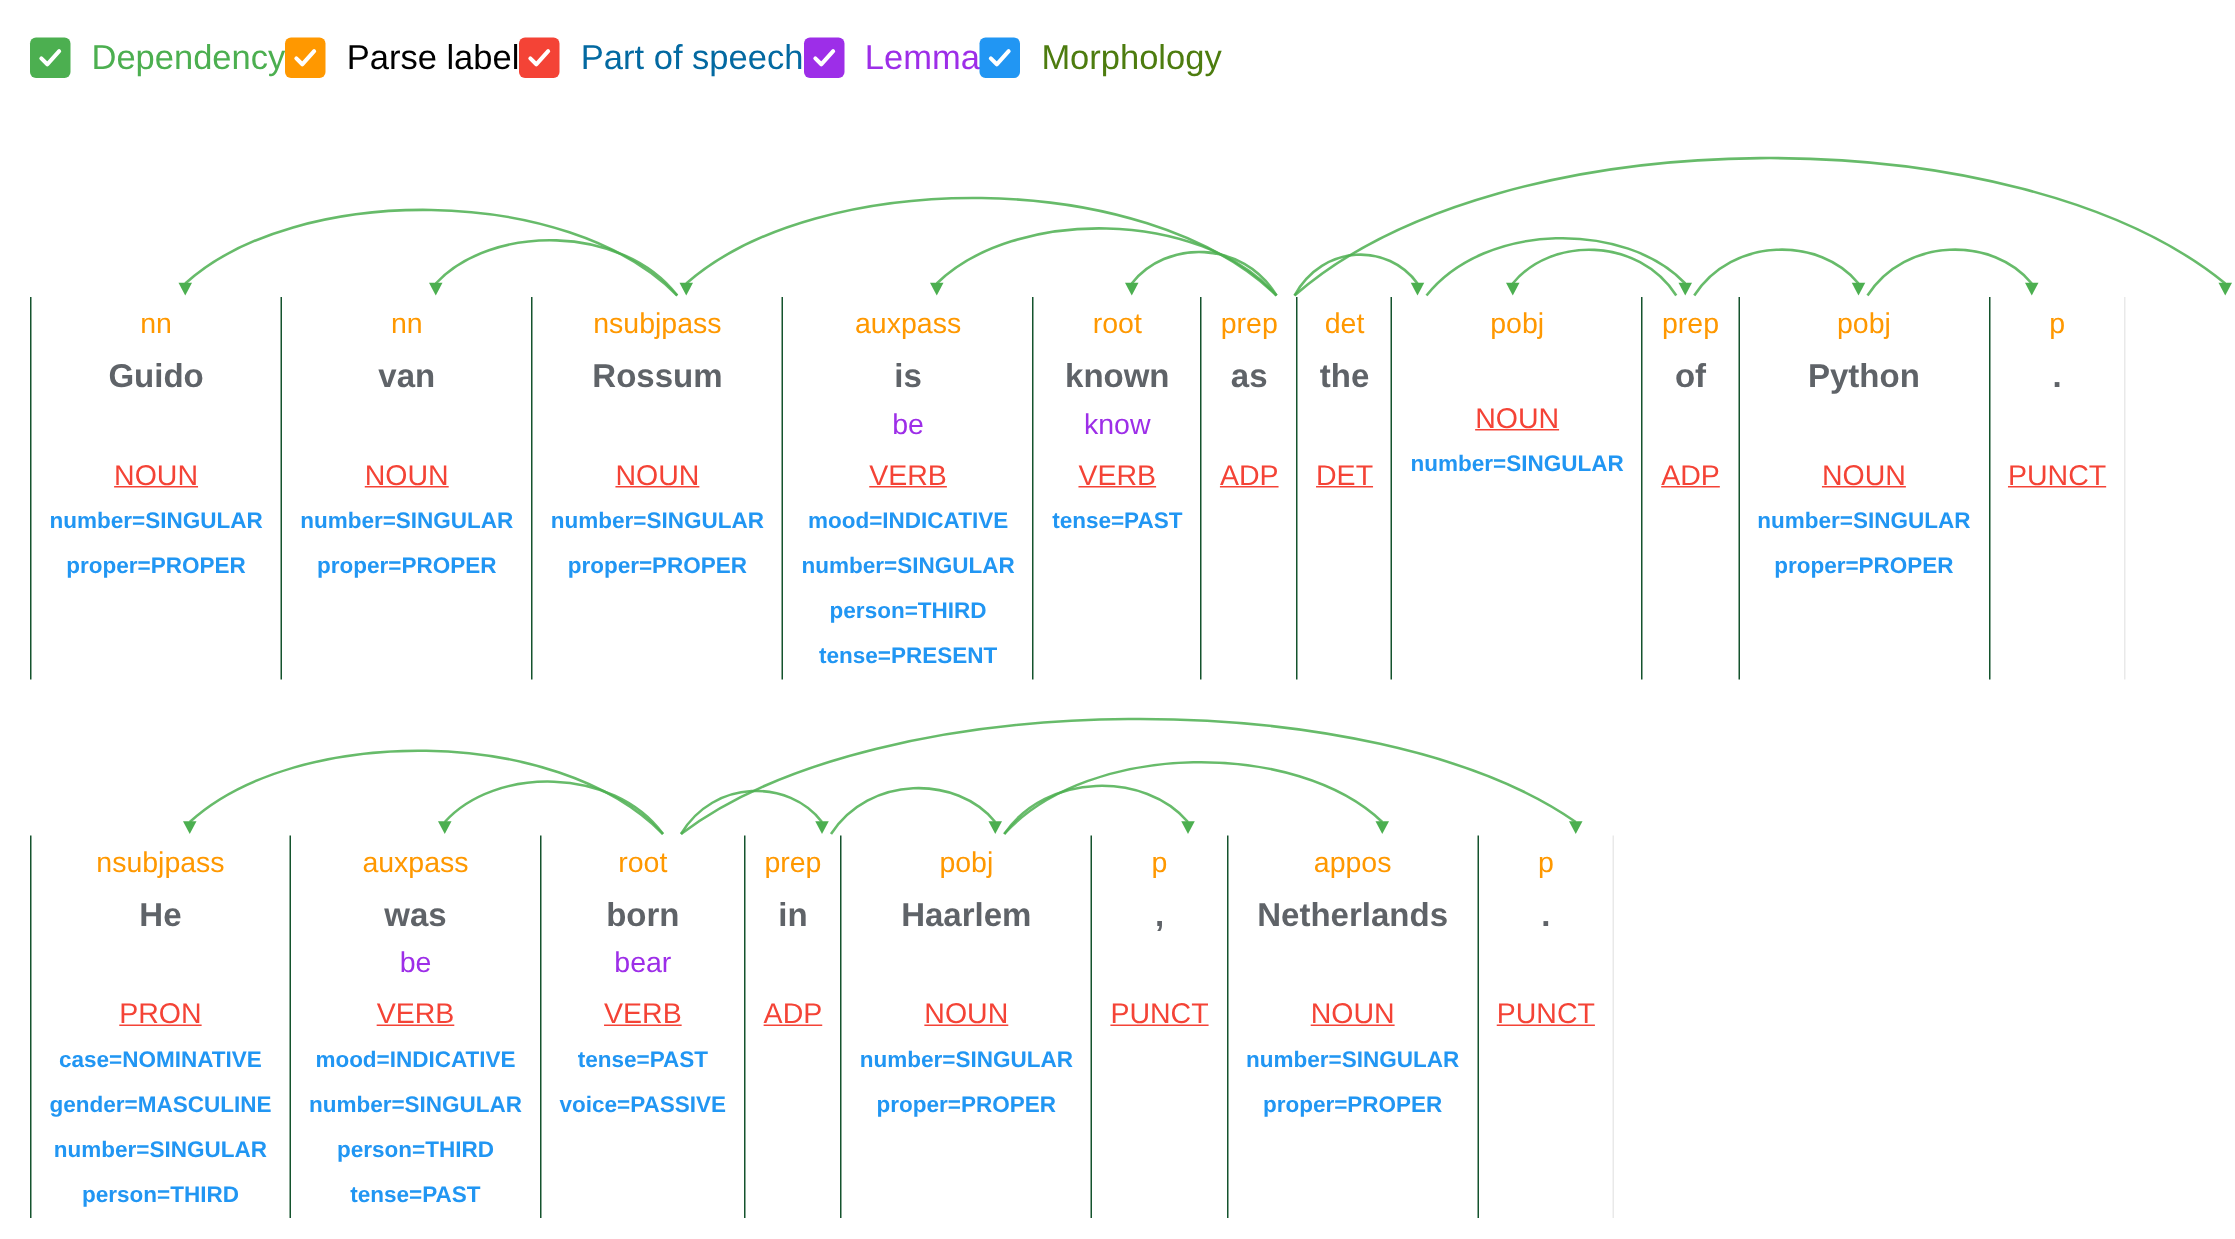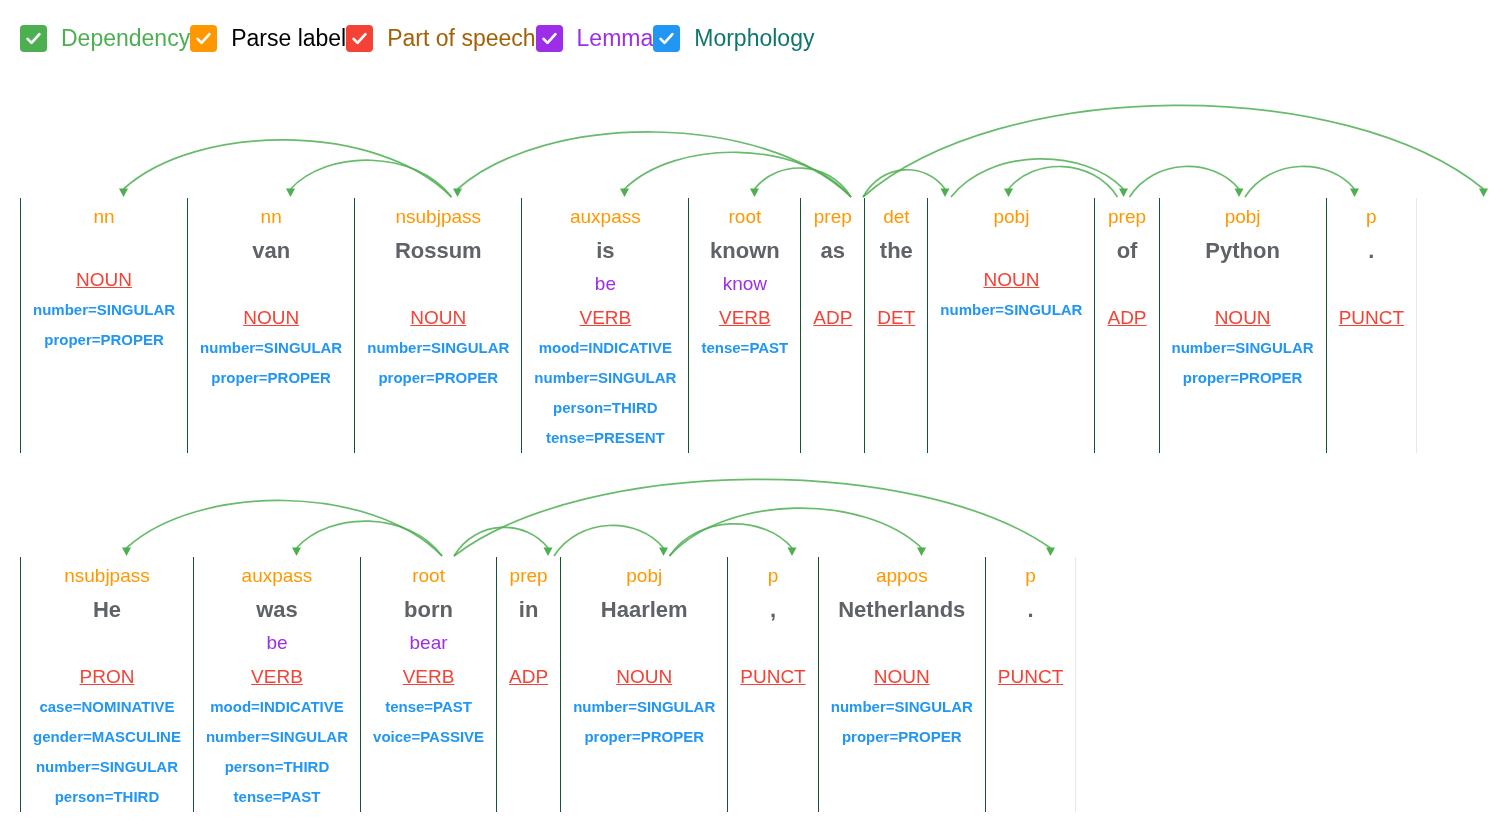--- a/index.html
+++ b/index.html
@@ -78,37 +78,37 @@
         </svg>
     </span>
     <span class="clabel" style="color: #000000;">Parse label</span>
   </div>
   <div class="control">
     <span class="cbox" style="background: rgb(244, 67, 54);">
       <svg viewBox="0 0 24 24">
           <polyline points="4.5,12.5 9.5,17.5 19.5,6.5" fill="none" stroke="#ffffff" stroke-width="3.4" stroke-linecap="round" stroke-linejoin="round"></polyline>
         </svg>
     </span>
-    <span class="clabel" style="color: #a16207;">Part of speech</span>
+    <span class="clabel" style="color: #0369a1;">Part of speech</span>
   </div>
   <div class="control">
     <span class="cbox" style="background: rgb(157, 46, 232);">
       <svg viewBox="0 0 24 24">
           <polyline points="4.5,12.5 9.5,17.5 19.5,6.5" fill="none" stroke="#ffffff" stroke-width="3.4" stroke-linecap="round" stroke-linejoin="round"></polyline>
         </svg>
     </span>
     <span class="clabel" style="color: rgb(157, 46, 232);">Lemma</span>
   </div>
   <div class="control">
     <span class="cbox" style="background: rgb(33, 150, 243);">
       <svg viewBox="0 0 24 24">
           <polyline points="4.5,12.5 9.5,17.5 19.5,6.5" fill="none" stroke="#ffffff" stroke-width="3.4" stroke-linecap="round" stroke-linejoin="round"></polyline>
         </svg>
     </span>
-    <span class="clabel" style="color: #0f766e;">Morphology</span>
+    <span class="clabel" style="color: #4d7c0f;">Morphology</span>
   </div>
 </div>
 
 <div class="sentence">
   <div class="arcs mt-arcs1">
     <svg height="110" width="1490" viewBox="0 0 1490 110">
         <path d="M 431.5 109 C 358.02 34.292, 176.98000000000002 34.292, 103.5 101" stroke="#4caf50"></path>
         <polygon points="99,100.5 108,100.5 103.5,109"></polygon>
         <path d="M 431.5 109 C 394.76 61.346, 307.24 61.346, 270.5 101" stroke="#4caf50"></path>
         <polygon points="266,100.5 275,100.5 270.5,109"></polygon>
@@ -128,20 +128,21 @@
         <polygon points="1214.5,100.5 1223.5,100.5 1219,109"></polygon>
         <path d="M 1225 109 C 1250.41 69.689, 1309.09 69.689, 1334.5 101" stroke="#4caf50"></path>
         <polygon points="1330,100.5 1339,100.5 1334.5,109"></polygon>
         <path d="M 843 109 C 980.83 -11.769999999999996, 1325.67 -11.769999999999996, 1463.5 101" stroke="#4caf50"></path>
         <polygon points="1459,100.5 1468,100.5 1463.5,109"></polygon>
       </svg>
   </div>
   <div class="tokens">
       <div class="token">
         <div class="t-label">nn</div>
+        <div class="t-word">Guido</div>
         <div class="t-lemma"></div>
         <div class="t-pos">NOUN</div>
         <div class="t-morph">number=SINGULAR</div>
         <div class="t-morph">proper=PROPER</div>
       </div>
       <div class="token">
         <div class="t-label">nn</div>
         <div class="t-word">van</div>
         <div class="t-lemma"></div>
         <div class="t-pos">NOUN</div>

